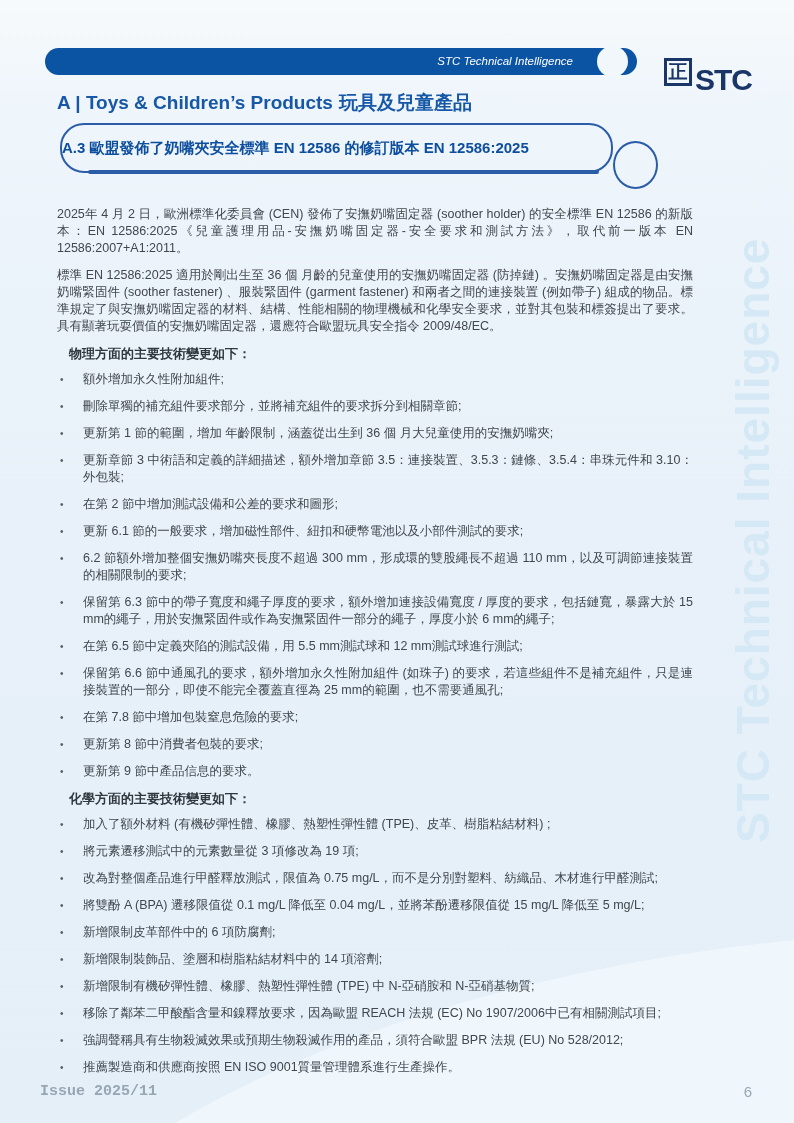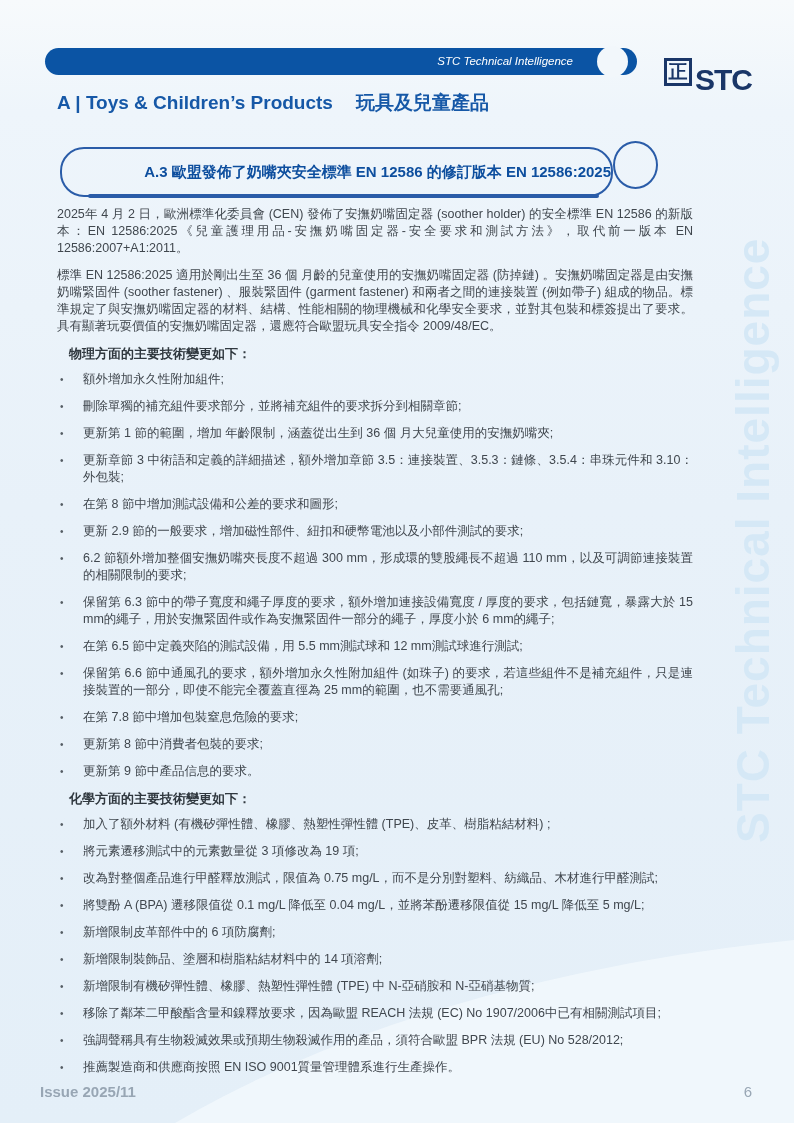--- a/index.html
+++ b/index.html
@@ -96,33 +96,33 @@
   
   .section-title {
     position: absolute;
     left: 57px;
     top: 90px;
     font-size: 19px;
     font-weight: bold;
     color: var(--title-blue, #1658a7);
     white-space: nowrap;
   }
-  .section-title .zh { margin-left: 23px; }
+  .section-title .zh { margin-left: 6px; }
   
   .article-pill {
     position: absolute;
     left: 60px;
-    top: 147px;
+    top: 123px;
     width: 549px;
     height: 46px;
     border: 2px solid var(--box-blue, #2a5ca8);
     border-radius: 24px;
     display: flex;
     align-items: center;
-    justify-content: flex-end;
+    justify-content: flex-start;
     font-size: 15px;
     font-weight: bold;
     color: #0d4e9e;
     background: transparent;
   }
   .article-pill .underline {
     position: absolute;
     left: 26px;
     right: 12px;
     bottom: -3px;
@@ -172,20 +172,21 @@
   }
   .bullet .bullet-text { flex: 1; }
   
   .footer-issue {
     position: absolute;
     left: 40px;
     top: 1083px;
     font-size: 15px;
     font-weight: bold;
     color: var(--footer-gray, #98a6b4);
+    font-family: Liberation Mono, monospace;
   }
   .footer-page {
     position: absolute;
     right: 42px;
     top: 1083px;
     font-size: 15px;
     color: var(--footer-gray, #98a6b4);
   }
 </style>
 </head>
@@ -234,25 +235,25 @@
         <div class="bullet">
         <span class="dot">•</span>
         <span class="bullet-text">更新第 1 節的範圍，增加 年齡限制，涵蓋從出生到 36 個 月大兒童使用的安撫奶嘴夾;</span>
       </div>
         <div class="bullet">
         <span class="dot">•</span>
         <span class="bullet-text">更新章節 3 中術語和定義的詳細描述，額外增加章節 3.5：連接裝置、3.5.3：鏈條、3.5.4：串珠元件和 3.10：外包裝;</span>
       </div>
         <div class="bullet">
         <span class="dot">•</span>
-        <span class="bullet-text">在第 8 節中增加測試設備和公差的要求和圖形;</span>
-      </div>
-        <div class="bullet">
-        <span class="dot">•</span>
-        <span class="bullet-text">更新 2.9 節的一般要求，增加磁性部件、紐扣和硬幣電池以及小部件測試的要求;</span>
+        <span class="bullet-text">在第 2 節中增加測試設備和公差的要求和圖形;</span>
+      </div>
+        <div class="bullet">
+        <span class="dot">•</span>
+        <span class="bullet-text">更新 6.1 節的一般要求，增加磁性部件、紐扣和硬幣電池以及小部件測試的要求;</span>
       </div>
         <div class="bullet">
         <span class="dot">•</span>
         <span class="bullet-text">6.2 節額外增加整個安撫奶嘴夾長度不超過 300 mm，形成環的雙股繩長不超過 110 mm，以及可調節連接裝置的相關限制的要求;</span>
       </div>
         <div class="bullet">
         <span class="dot">•</span>
         <span class="bullet-text">保留第 6.3 節中的帶子寬度和繩子厚度的要求，額外增加連接設備寬度 / 厚度的要求，包括鏈寬，暴露大於 15 mm的繩子，用於安撫緊固件或作為安撫緊固件一部分的繩子，厚度小於 6 mm的繩子;</span>
       </div>
         <div class="bullet">

